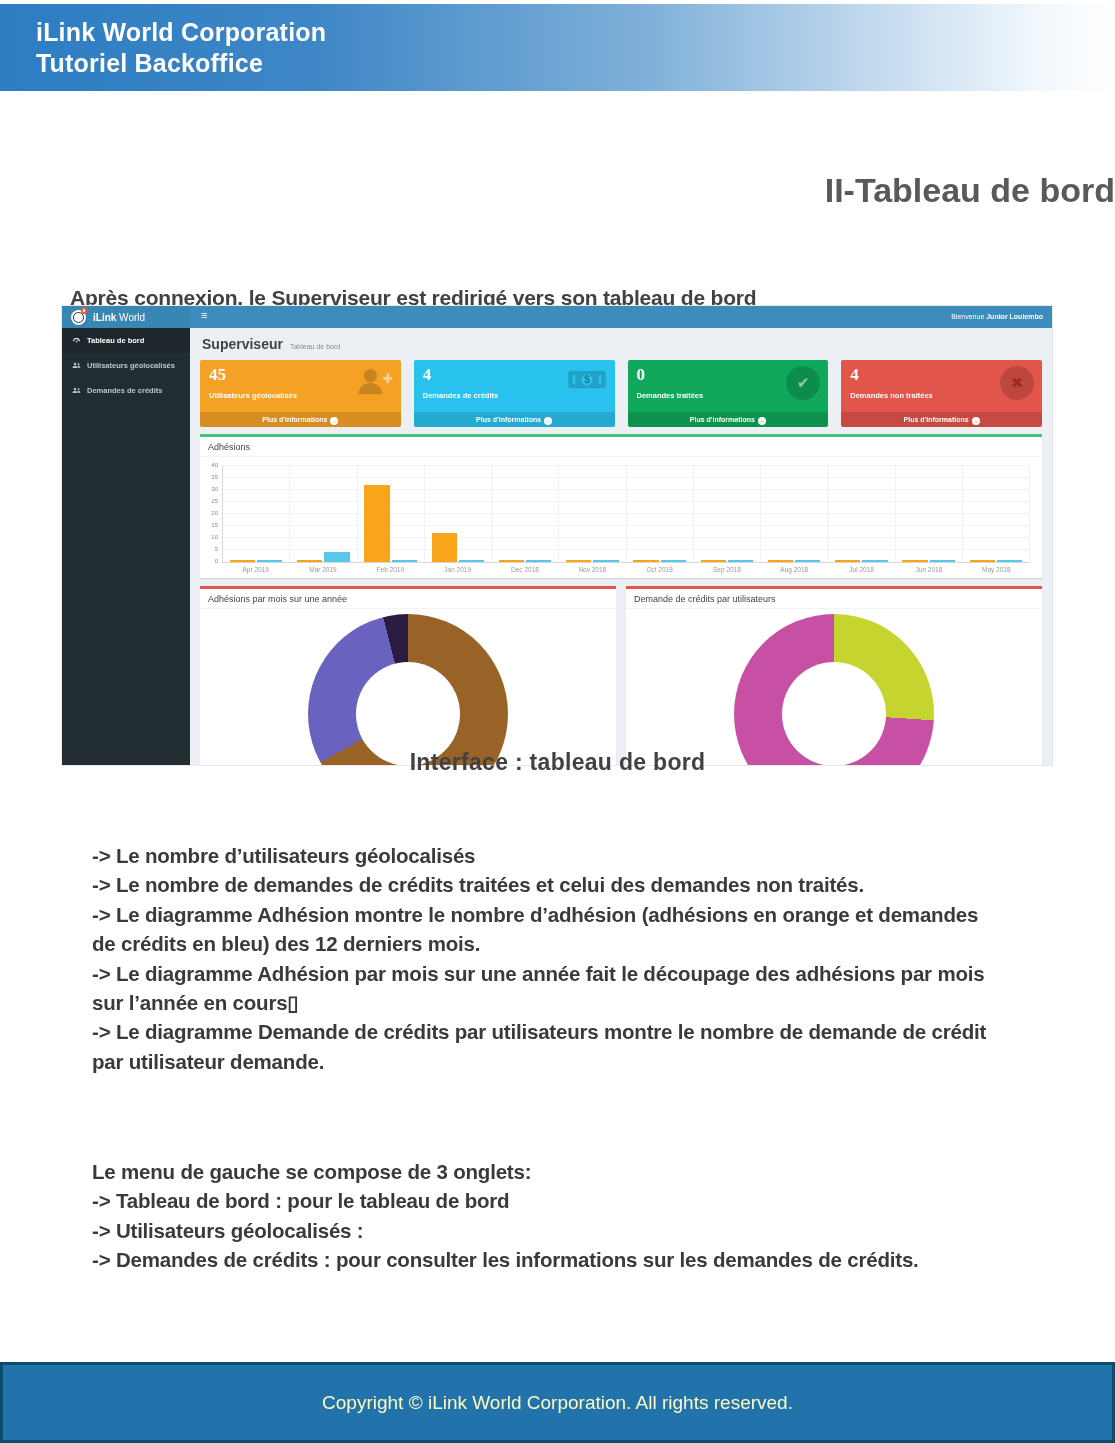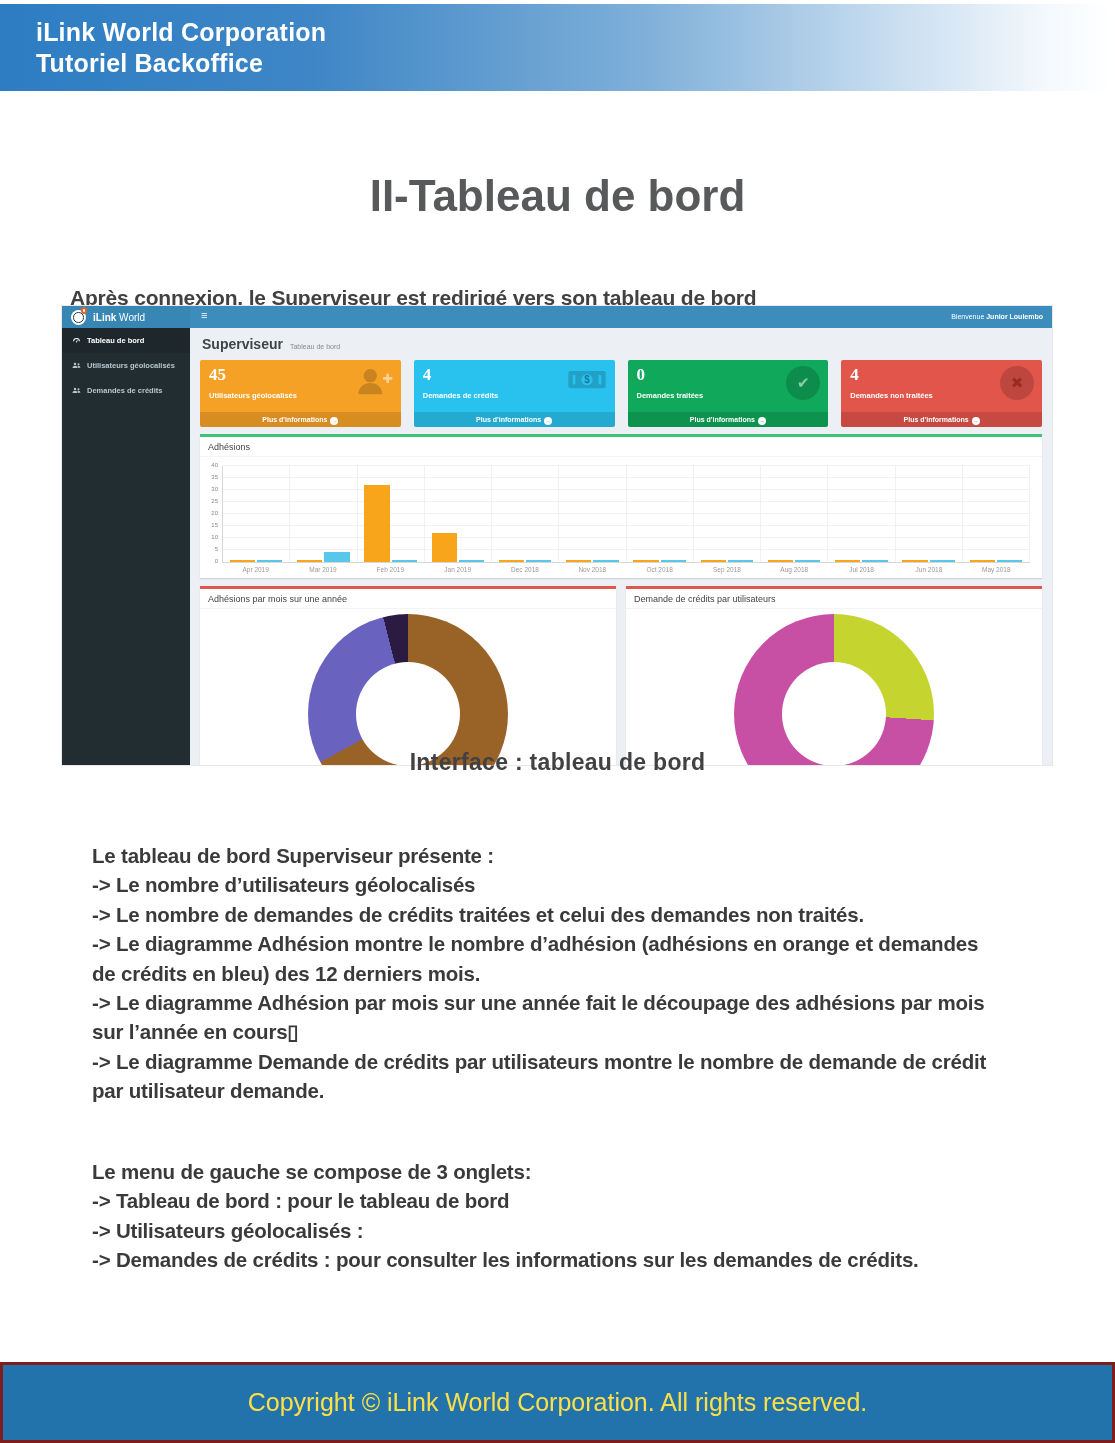--- a/index.html
+++ b/index.html
@@ -5,22 +5,22 @@
   html,body{margin:0;padding:0;background:#ffffff;}
   .page{position:relative;width:1115px;height:1443px;background:#fff;overflow:hidden;
         font-family:"Liberation Sans",sans-serif;}
 
   
   .doc-header{position:absolute;top:4px;left:0;width:100%;height:87px;box-sizing:border-box;
     padding:13px 0 0 36px;color:#fff;
     background:linear-gradient(90deg,#2d7dc3 0%,#3e86c6 28%,#7fb0d9 58%,#c8ddf0 80%,#f4f9fd 94%,#ffffff 100%);}
   .doc-header .hl{font-size:25px;font-weight:700;line-height:31px;letter-spacing:.2px;}
 
-  .doc-title{position:absolute;top:171px;left:0;width:100%;text-align:center;
-    font-size:44px;font-weight:700;color:#58595b;}
+  .doc-title{position:absolute;top:171px;left:0;width:100%;text-align:right;
+    font-size:34px;font-weight:700;color:#58595b;}
   .intro{position:absolute;top:246px;left:70px;font-size:21px;font-weight:700;color:#414042;letter-spacing:-.2px;margin-top:40px;}
 
   
   .dash{position:absolute;top:278px;left:62px;width:990px;height:459px;background:#ecf0f5;
     overflow:hidden;box-shadow:0 0 0 1px #e8e8e8;margin-top:28px;}
   .brand{position:absolute;left:0;top:0;width:128px;height:22px;background:#3786b3;
     display:flex;align-items:center;gap:7px;padding-left:9px;box-sizing:border-box;}
   .logo{width:15px;height:15px;border-radius:50%;background:#fff;position:relative;flex:none;}
   .logo .globe{position:absolute;left:2.2px;top:2.6px;width:8.6px;height:8.6px;border:1.6px solid #253744;border-radius:50%;}
   .logo .pin{position:absolute;right:-1px;top:-2.5px;width:6.5px;height:6.5px;background:#e8612c;border-radius:50%;}
@@ -79,22 +79,22 @@
   
   .caption{position:absolute;top:749px;left:0;width:100%;text-align:center;
     font-size:23px;font-weight:700;color:#414042;letter-spacing:.3px;}
   .bodytext{position:absolute;left:92px;width:950px;font-size:20.5px;font-weight:700;
     color:#3a3a3a;line-height:29.4px;letter-spacing:-.2px;}
   #body-lines{top:841px;}
   #menu-lines{top:1157px;}
 
   
   .doc-footer{position:absolute;left:0;top:1362px;width:100%;height:81px;box-sizing:border-box;
-    background:#2273ab;border:3px solid #7f1d1d;display:flex;align-items:center;justify-content:center;
-    color:#fde047;font-size:25px;}
+    background:#2273ab;border:3px solid #0c4a6e;display:flex;align-items:center;justify-content:center;
+    color:#fef9c3;font-size:19px;}
 </style>
 </head>
 <body>
 
 <div class="page">
 
   <div class="doc-header">
     <div class="hl">iLink World Corporation</div>
     <div class="hl">Tutoriel Backoffice</div>
   </div>
@@ -310,21 +310,20 @@
           </div>
         </div>
       </div>
 
     </div>
   </div>
 
   <div class="caption">Interface : tableau de bord</div>
 
   <div class="bodytext" id="body-lines">
-      <div>Le tableau de bord Superviseur présente :</div>
       <div>-&gt; Le nombre d’utilisateurs géolocalisés</div>
       <div>-&gt; Le nombre de demandes de crédits traitées et celui des demandes non traités.</div>
       <div>-&gt; Le diagramme Adhésion montre le nombre d’adhésion (adhésions en orange et demandes</div>
       <div>de crédits en bleu) des 12 derniers mois.</div>
       <div>-&gt; Le diagramme Adhésion par mois sur une année fait le découpage des adhésions par mois</div>
       <div>sur l’année en cours▯</div>
       <div>-&gt; Le diagramme Demande de crédits par utilisateurs montre le nombre de demande de crédit</div>
       <div>par utilisateur demande.</div>
     </div>
   <div class="bodytext" id="menu-lines">

